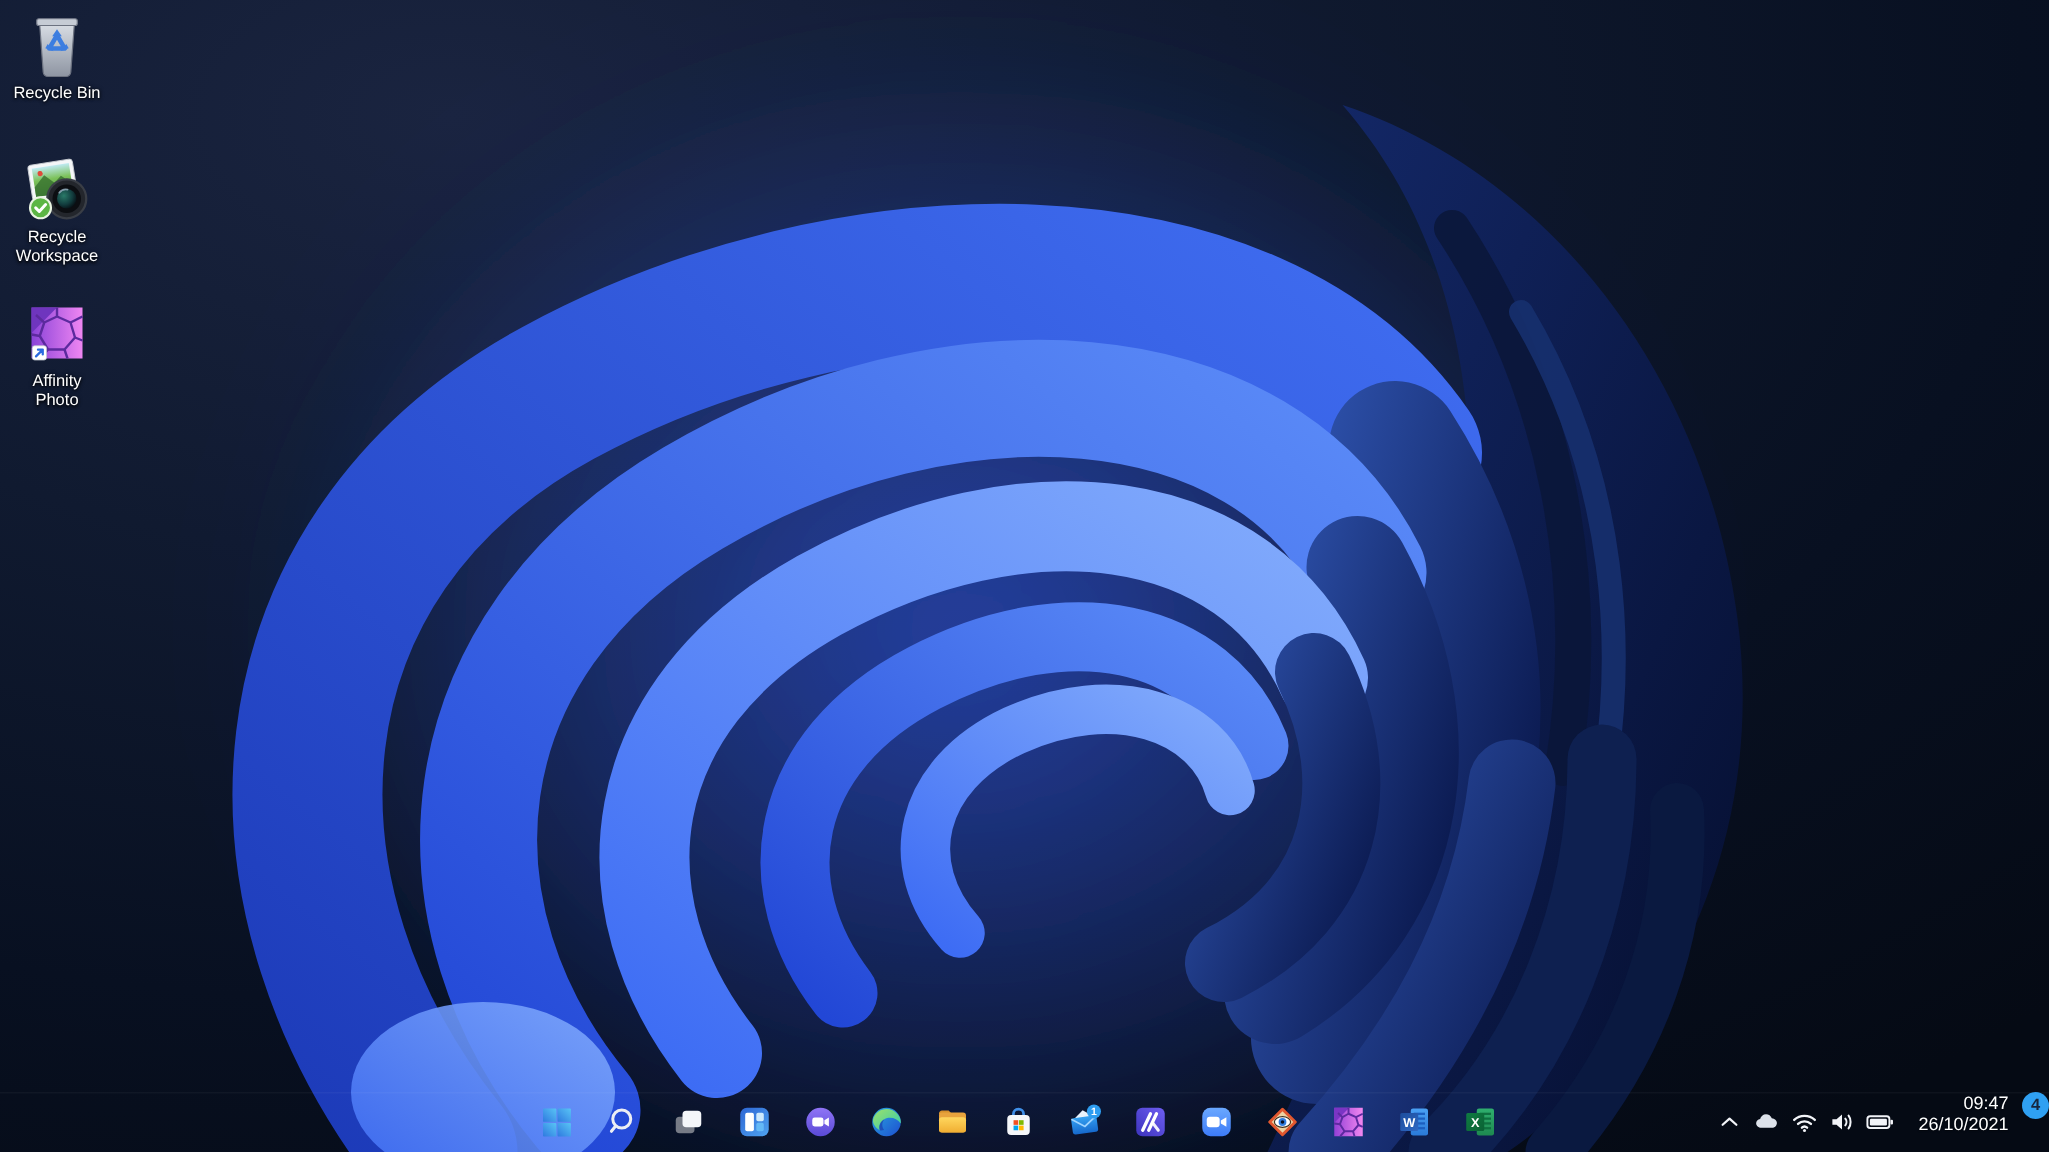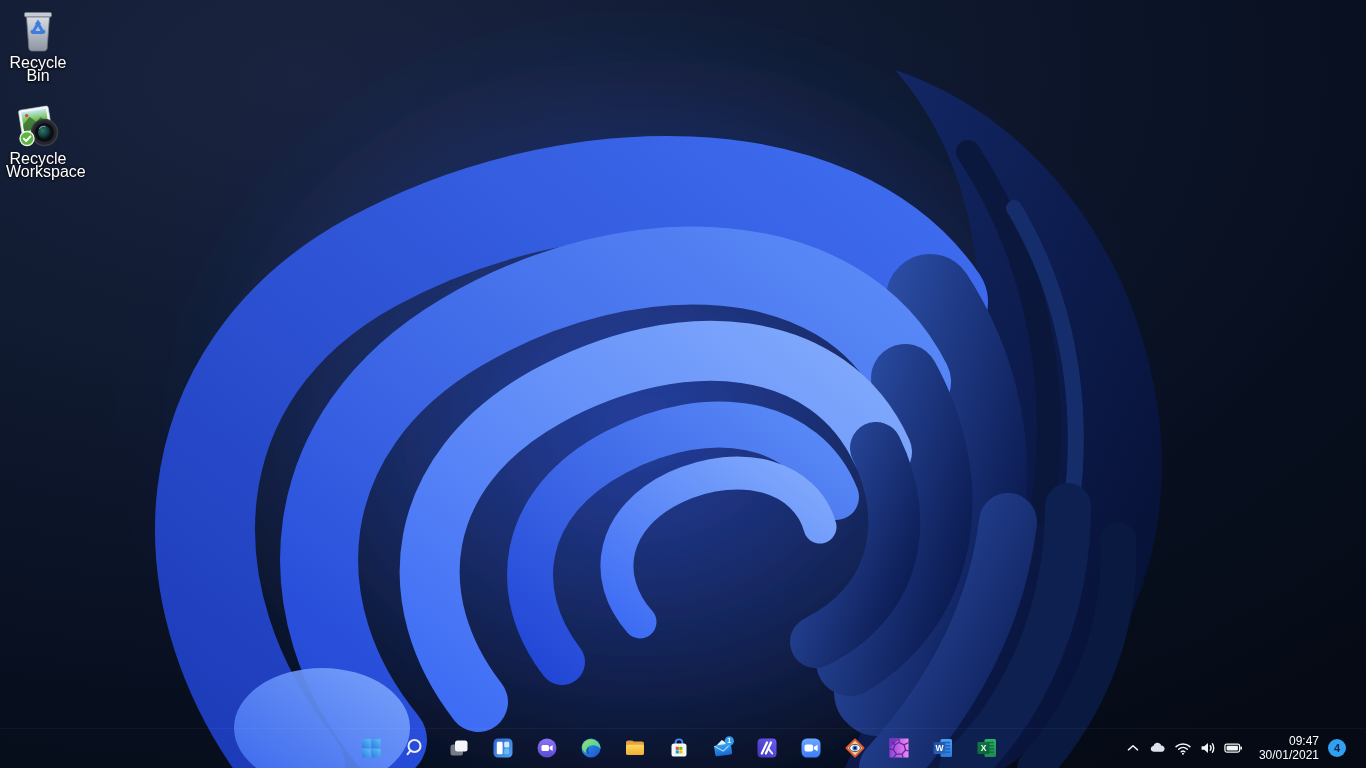--- a/index.html
+++ b/index.html
@@ -10,34 +10,34 @@
     background:#060b16;
   }
   .wallpaper{position:absolute;inset:0;width:100%;height:100%;display:block;}
 
   
   .desktop-icons{position:absolute;left:2px;top:6px;width:72px;display:flex;flex-direction:column;}
   .desktop-icon{height:96px;display:flex;flex-direction:column;align-items:center;cursor:default;}
   .desktop-icon svg{width:48px;height:48px;flex:0 0 auto;}
   .di-label{
     margin-top:2px;max-width:64px;text-align:center;
-    font-size:16px;line-height:13px;color:#fff;
+    font-size:11px;line-height:13px;color:#fff;
     text-shadow:0 1px 2px rgba(0,0,0,.95),0 0 3px rgba(0,0,0,.7);
   }
 
   
   .taskbar{
     position:absolute;left:0;bottom:0;width:1366px;height:40px;
     background:linear-gradient(90deg,#1d2334 0%,#1d2334 52%,#1c2c58 57%,#1727522 0,#16264f 76%,#142148 100%);
   }
   .taskbar::before{content:"";position:absolute;left:0;top:0;right:0;height:1px;background:rgba(255,255,255,.04);}
   .tb-center{position:absolute;left:351px;top:0;height:40px;display:flex;align-items:center;gap:4px;}
   .tb-btn{width:40px;height:40px;border-radius:4px;display:flex;align-items:center;justify-content:center;position:relative;}
   .tb-btn svg{width:24px;height:24px;display:block;}
-  .tb-right{position:absolute;right:0;top:0;height:40px;display:flex;align-items:center;padding-right:20px;}
+  .tb-right{position:absolute;right:0;top:0;height:40px;display:flex;align-items:flex-start;padding-right:0;}
   .tray-btn{width:25px;height:40px;display:flex;align-items:center;justify-content:center;}
   .tray-btn svg{width:22px;height:22px;display:block;}
   .clock{margin-left:8px;min-width:66px;text-align:right;color:#fff;font-size:12px;line-height:14px;
          text-shadow:0 1px 1px rgba(0,0,0,.5);}
   .notif-badge{
     margin-left:9px;width:18px;height:18px;border-radius:50%;
     background:#2fa0f2;color:#16263e;font-size:11px;font-weight:bold;
     display:flex;align-items:center;justify-content:center;
   }
 </style>
@@ -156,20 +156,39 @@
         <circle cx="30.5" cy="30.5" r="13" fill="none" stroke="#3a3e46" stroke-width="1.5"></circle>
         <circle cx="30.5" cy="30.5" r="9.5" fill="#0c0e12"></circle>
         <circle cx="30.5" cy="30.5" r="6.5" fill="url(#owGl)"></circle>
         <path d="M25.5 26.5 C26.8 24.8 29 24 31 24.4" stroke="#9fb6c8" stroke-width="1.2" fill="none" stroke-linecap="round" opacity="0.8"></path>
         <circle cx="13" cy="36.5" r="7" fill="#5cb644" stroke="#e9f4e2" stroke-width="1.4"></circle>
         <path d="M9.8 36.6 L12.2 39 L16.4 34.4" stroke="#ffffff" stroke-width="2" fill="none" stroke-linecap="round" stroke-linejoin="round"></path>
       </svg>
       <div class="di-label">Recycle Workspace</div>
     </div>
 
+    <div class="desktop-icon">
+      <svg viewBox="0 0 48 48">
+        <defs>
+          <linearGradient id="apG" x1="0" y1="0" x2="1" y2="0">
+            <stop offset="0%" stop-color="#8a43d8"></stop>
+              <stop offset="100%" stop-color="#ef86f2"></stop>
+          </linearGradient>
+        </defs>
+        <rect x="7" y="7" width="34" height="34" fill="url(#apG)"></rect>
+        <path d="M7 24 L24 7 H7 Z" fill="#6f35be"></path>
+        <g stroke="#5c2a9e" stroke-width="1.6" fill="none" stroke-linejoin="round">
+          <path d="M24 13 L33 17 L36 27 L29 35 L18 35 L12.5 26 L15.5 17 Z"></path>
+          <path d="M24 13 L24 7 M33 17 L41 13 M36 27 L41 29 M29 35 L31 41 M18 35 L13 41 M12.5 26 L7 25 M15.5 17 L10 12"></path>
+        </g>
+        <rect x="7.5" y="32.5" width="9.5" height="9.5" rx="1.6" fill="#ffffff" stroke="#c2c8d2" stroke-width="0.5"></rect>
+        <path d="M10 39.6 L14.5 35.1 M14.5 35.1 H11.3 M14.5 35.1 V38.3" stroke="#2a6ae0" stroke-width="1.5" fill="none" stroke-linecap="round" stroke-linejoin="round"></path>
+      </svg>
+      <div class="di-label">Affinity Photo</div>
+    </div>
   </div>
 
   <div class="taskbar">
 
     <div class="tb-center">
 
       <div class="tb-btn">
         <svg viewBox="0 0 24 24">
           <defs>
               <linearGradient id="winG" x1="0" y1="1" x2="1" y2="0">
@@ -431,21 +450,21 @@
       <div class="tray-btn">
         <svg viewBox="0 0 24 24">
           <rect x="3.2" y="7.8" width="16" height="8.6" rx="2" stroke="#f2f4f8" stroke-width="1.4" fill="none"></rect>
           <rect x="5" y="9.6" width="12.4" height="5" rx="1" fill="#f2f4f8"></rect>
           <rect x="20" y="10.3" width="1.8" height="3.6" rx="0.8" fill="#f2f4f8"></rect>
         </svg>
       </div>
 
       <div class="clock">
         <div>09:47</div>
-        <div>30/01/2021</div>
+        <div>26/10/2021</div>
       </div>
 
       <div class="notif-badge">
         <span>4</span>
       </div>
     </div>
   </div>
 </div>
 
 </body></html>

